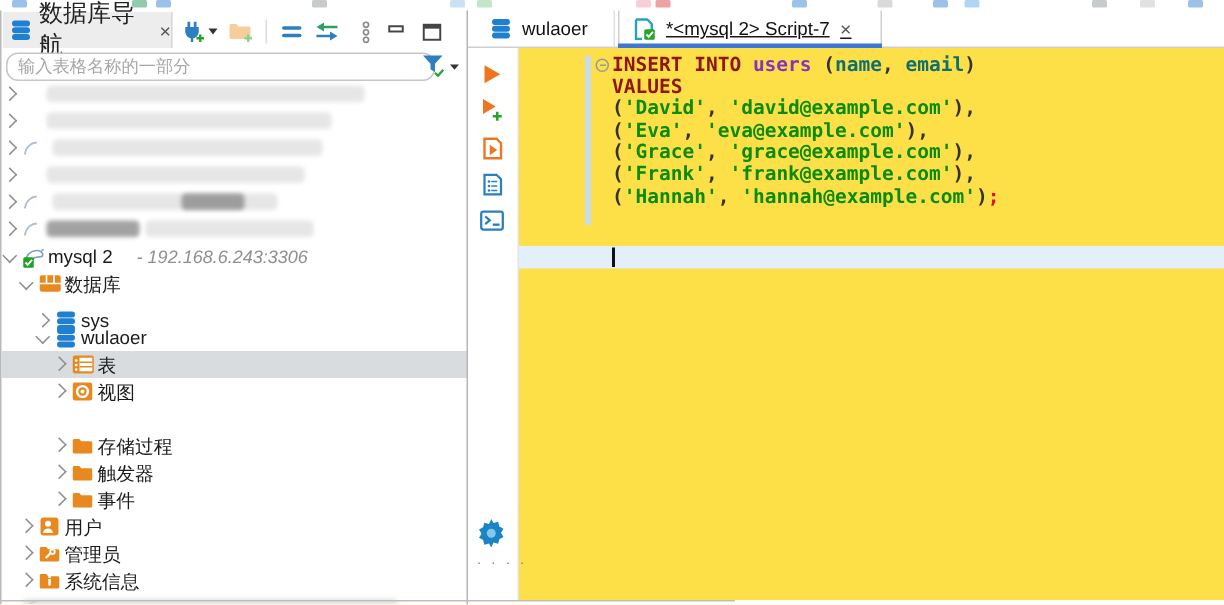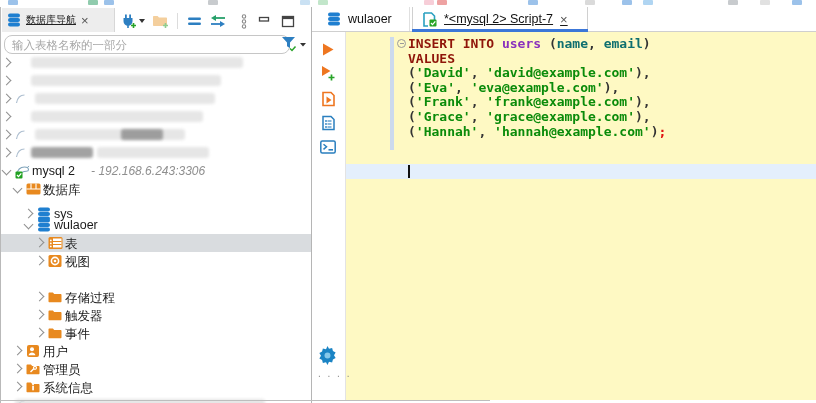--- a/index.html
+++ b/index.html
@@ -3,21 +3,21 @@
 <meta charset="utf-8">
 <style>
   html,body{margin:0;padding:0;background:#fff;}
   #app{position:relative;width:816px;height:403px;background:#fff;overflow:hidden;
        font-family:"Liberation Sans","DejaVu Sans",sans-serif;font-size:12.5px;color:#1a1a1a;}
   
   .frag{position:absolute;top:0;height:5px;width:10px;opacity:.55;border-radius:1px;}
   
   #left-panel{position:absolute;left:0;top:7px;width:311px;height:396px;background:#fff;border-left:1px solid #b9b9b9;}
   #view-tab{position:absolute;left:1px;top:1px;width:113px;height:24px;background:#ededed;border-right:1px solid #d7d7d7;display:flex;align-items:center;gap:5px;padding-left:5px;box-sizing:border-box;}
-  #view-tab .lbl{font-size:10px;color:#222;text-decoration:underline;}
+  #view-tab .lbl{font-size:16px;color:#222;}
   .close-x{color:#555;font-size:13px;line-height:1;cursor:default;}
   .tbtn{position:absolute;top:3px;width:22px;height:22px;display:flex;align-items:center;justify-content:center;}
   .tsep{position:absolute;top:6px;width:1px;height:16px;background:#dcdcdc;}
   #search-row{position:absolute;left:0;top:26px;width:311px;height:26px;}
   #search-input{position:absolute;left:3px;top:2px;width:270px;height:17px;border:1px solid #c6c6c6;border-radius:8px;font-size:11.5px;padding:0 7px;color:#333;outline:none;font-family:inherit;}
   #search-input::placeholder{color:#a6a6a6;}
   #filter-btn{position:absolute;left:280px;top:2px;width:28px;height:19px;display:flex;align-items:center;}
   
   #tree{position:absolute;left:0;top:47px;width:311px;height:349px;overflow:hidden;}
   .trow{position:absolute;left:0;width:311px;height:18px;display:flex;align-items:center;}
@@ -37,21 +37,21 @@
   #editor{position:absolute;left:312px;top:7px;width:504px;height:396px;background:#fff;}
   #tabbar{position:absolute;left:0;top:0;width:504px;height:25px;border-bottom:1px solid #cfcfcf;box-sizing:border-box;}
   .etab{position:absolute;top:0;height:24px;display:flex;align-items:center;gap:7px;padding:0 9px;box-sizing:border-box;border-right:1px solid #e0e0e0;}
   .etab .lbl{font-size:12.5px;color:#111;white-space:nowrap;}
   .etab.active{border-right:1px solid #d0d0d0;border-left:1px solid #d0d0d0;}
   .etab.active::after{content:"";position:absolute;left:-1px;right:-1px;bottom:-1px;height:3px;background:#3c77d8;}
   
   #etoolbar{position:absolute;left:0;top:25px;width:33px;height:371px;}
   #etoolbar .ebtn{position:absolute;left:4px;width:24px;height:22px;display:flex;align-items:center;justify-content:center;}
   #estrip-sep{position:absolute;left:33px;top:25px;width:1px;height:368px;background:#e3e3e3;}
-  #code-region{position:absolute;left:34px;top:25px;width:470px;height:368px;background:#fef9c3;}
+  #code-region{position:absolute;left:34px;top:25px;width:470px;height:368px;background:#fde047;}
   #curline{position:absolute;left:0px;top:132px;width:470px;height:15px;background:#e4effc;}
   #changebar{position:absolute;left:44px;top:5px;width:4px;height:113px;background:#ccdaed;}
   #foldmark{position:absolute;left:51px;top:7px;width:9px;height:9px;border:1px solid #9a9a9a;border-radius:50%;box-sizing:border-box;}
   #foldmark::after{content:"";position:absolute;left:1.5px;top:3px;width:4px;height:1.2px;background:#9a9a9a;}
   #code{position:absolute;left:62px;top:5px;font-family:"DejaVu Sans Mono","Liberation Mono",monospace;font-size:13px;font-weight:700;}
   #code .cl{height:14.6px;line-height:14.6px;white-space:pre;}
   .kw{color:#8f1509;} .tbl{color:#8a31bd;} .col{color:#0e6f6f;} .str{color:#0a8b0a;} .p{color:#333;} .semi{color:#e01010;}
   #cursor{position:absolute;left:62px;top:133px;width:1.8px;height:13px;background:#111;}
   #gear-btn{position:absolute;left:6px;top:339px;width:20px;height:20px;}
   #more-dots{position:absolute;left:6px;top:361px;color:#8a8a8a;font-size:10px;letter-spacing:2px;}
@@ -427,22 +427,22 @@
     <div id="estrip-sep"></div>
     <div id="code-region">
       <div id="curline"></div>
       <div id="changebar"></div>
       <div id="foldmark"></div>
       <div id="code">
           <div class="cl"><span class="kw">INSERT INTO </span><span class="tbl">users </span><span class="p">(</span><span class="col">name</span><span class="p">, </span><span class="col">email</span><span class="p">)</span></div>
           <div class="cl"><span class="kw">VALUES</span></div>
           <div class="cl"><span class="p">(</span><span class="str">'David'</span><span class="p">, </span><span class="str">'david@example.com'</span><span class="p">),</span></div>
           <div class="cl"><span class="p">(</span><span class="str">'Eva'</span><span class="p">, </span><span class="str">'eva@example.com'</span><span class="p">),</span></div>
+          <div class="cl"><span class="p">(</span><span class="str">'Grace'</span><span class="p">, </span><span class="str">'grace@example.com'</span><span class="p">),</span></div>
           <div class="cl"><span class="p">(</span><span class="str">'Frank'</span><span class="p">, </span><span class="str">'frank@example.com'</span><span class="p">),</span></div>
-          <div class="cl"><span class="p">(</span><span class="str">'Grace'</span><span class="p">, </span><span class="str">'grace@example.com'</span><span class="p">),</span></div>
           <div class="cl"><span class="p">(</span><span class="str">'Hannah'</span><span class="p">, </span><span class="str">'hannah@example.com'</span><span class="p">)</span><span class="semi">;</span></div>
           <div class="cl"></div>
         </div>
       <div id="cursor"></div>
     </div>
     <div id="gear-btn">
         <svg width="19" height="19" viewBox="0 0 14 14">
           <path d="M7 0l1.1 2 2.3-.6.6 2.3 2 1.1-1.2 2 1.2 2-2 1.1-.6 2.3-2.3-.6L7 14l-1.1-2-2.3.6-.6-2.3-2-1.1 1.2-2L1 5.2l2-1.1.6-2.3 2.3.6z" fill="#1b84c4"></path>
           <circle cx="7" cy="7" r="2.2" fill="#85c8ea"></circle>
         </svg>

